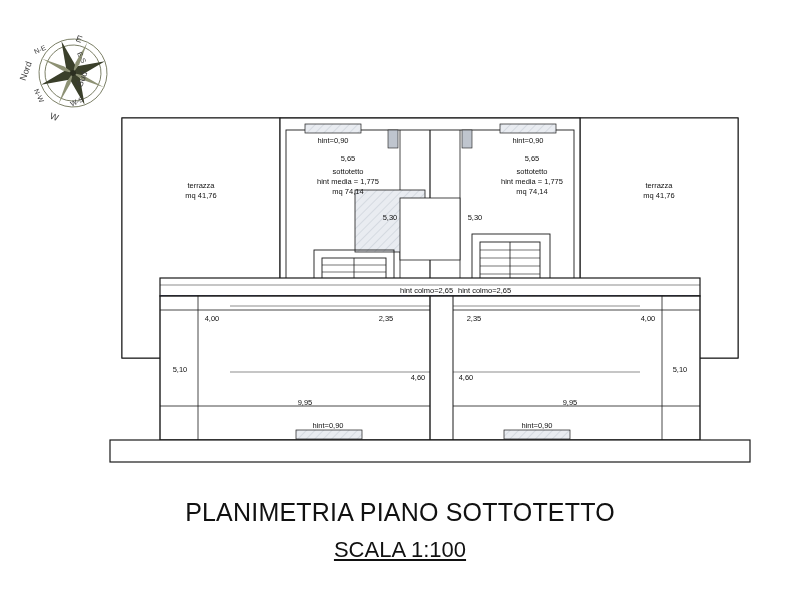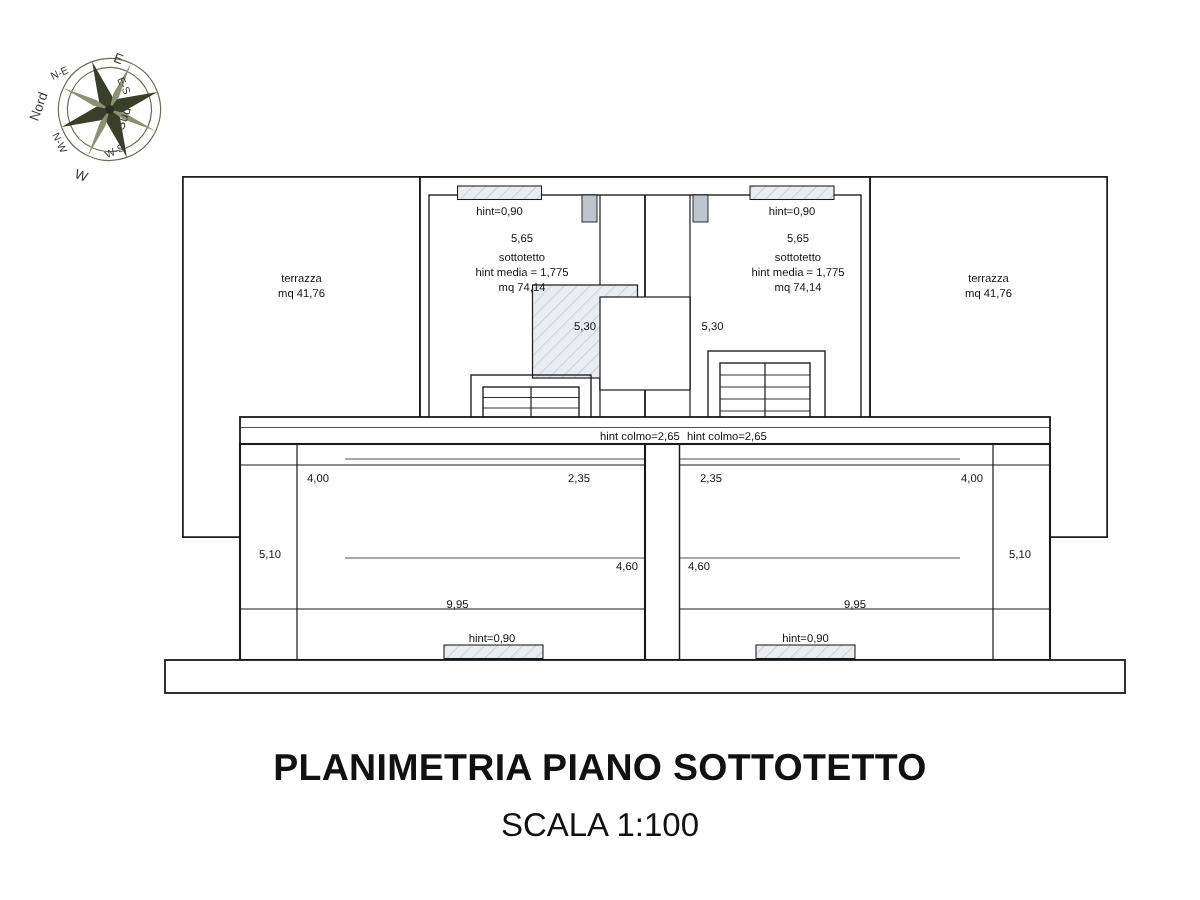--- a/index.html
+++ b/index.html
@@ -65,27 +65,27 @@
     left: 0;
     top: 498px;
     width: 800px;
     text-align: center;
   }
   .title-main {
     font-size: 25px;
     color: #111111;
     letter-spacing: 0.2px;
     font-family: "Liberation Sans", sans-serif;
-    font-weight: bold;
   }
   .title-sub {
     font-size: 22px;
     color: #111111;
     margin-top: 10px;
     font-family: "Liberation Sans", sans-serif;
+    text-decoration: underline;
   }
 
   text {
     font-family: "Liberation Sans", sans-serif;
   }
 </style>
 </head>
 <body>
 
 <div id="sheet">

